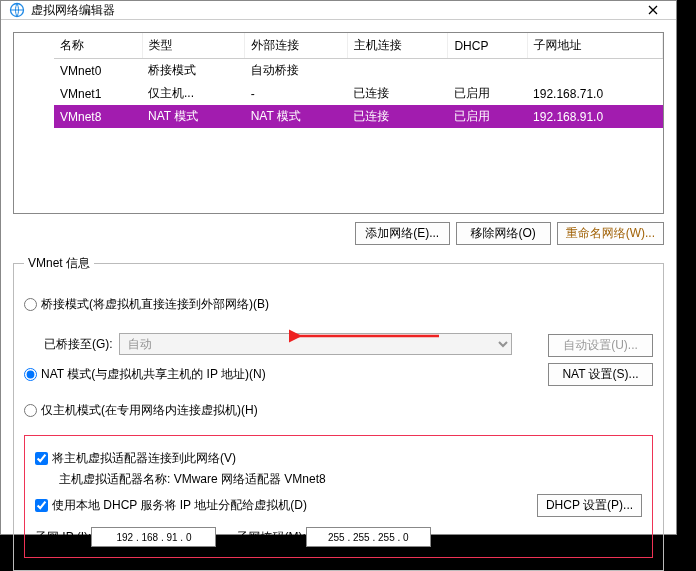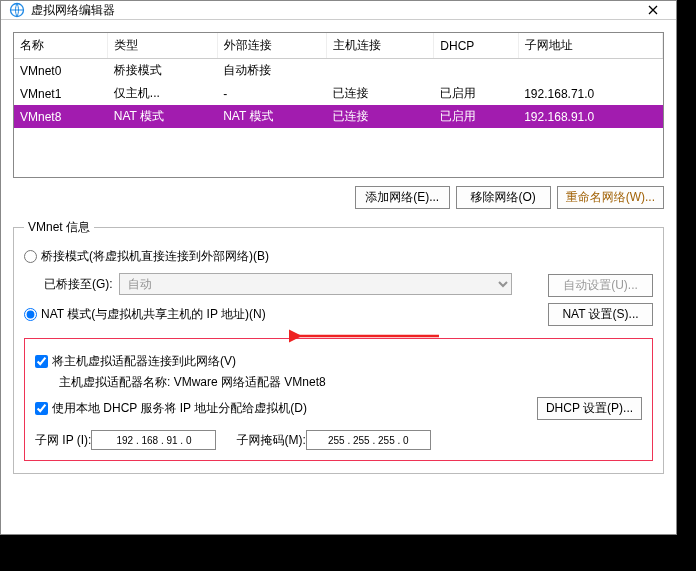--- a/index.html
+++ b/index.html
@@ -3,32 +3,32 @@
 <meta charset="utf-8">
 <style>
   * { box-sizing: border-box; margin: 0; padding: 0; }
   body { font-family: "Microsoft YaHei", "Segoe UI", sans-serif; font-size: 12px; background: #000; width: 696px; height: 571px; position: relative; }
   .window { position: absolute; left: 0; top: 0; width: 677px; height: 535px; background: #fff; border: 1px solid #888; box-shadow: 2px 2px 5px rgba(0,0,0,0.3); }
   .titlebar { height: 19px; display: flex; align-items: center; padding: 0 8px; border-bottom: 1px solid #ccc; }
   .title-icon { width: 16px; height: 16px; margin-right: 6px; display: flex; align-items: center; justify-content: center; }
   .title-text { flex: 1; font-size: 12px; }
   .close-btn { width: 30px; height: 28px; display: flex; align-items: center; justify-content: center; font-size: 14px; cursor: pointer; }
   .content { padding: 12px; }
-  .table-box { border: 1px solid #888; height: 146px; overflow: auto; background: #fff; }
+  .table-box { border: 1px solid #888; height: 182px; overflow: auto; background: #fff; padding-left: 40px; }
   table { width: 100%; border-collapse: collapse; font-size: 12px; }
   th { text-align: left; padding: 4px 6px; font-weight: normal; background: #fff; border-bottom: 1px solid #ccc; border-right: 1px solid #eee; }
   td { padding: 3px 6px; }
   tr.selected td { background: #a21caf; color: #fff; }
   .btn-row { display: flex; justify-content: flex-end; gap: 6px; margin-top: 8px; }
   .btn { min-width: 95px; height: 23px; border: 1px solid #888; background: #fdfdfd; font-size: 12px; cursor: pointer; padding: 0 8px; }
   .btn:disabled { color: #a16207; }
   .btn.primary { border: 1px solid #0078d7; background: #fff; }
   fieldset { border: 1px solid #bbb; padding: 8px 10px 12px; margin-top: 10px; }
   legend { padding: 0 4px; font-size: 12px; }
-  .radio-row { display: flex; align-items: center; margin: 4px 0; gap: 4px; }
+  .radio-row { display: flex; align-items: center; margin: 16px 0; gap: 4px; }
   .indent-row { display: flex; align-items: center; margin: 4px 0 6px 20px; gap: 6px; }
   select { flex: 1; height: 22px; border: 1px solid #888; font-size: 12px; padding: 0 4px; }
   select:disabled { background: #f0f0f0; color: #666; }
   .side-btn { width: 105px; height: 23px; border: 1px solid #888; background: #fdfdfd; font-size: 12px; margin-left: 8px; cursor: pointer; }
   .side-btn:disabled { color: #999; }
   .row-flex { display: flex; align-items: center; justify-content: space-between; margin: 2px 0; gap: 28px; }
   .row-left { display: flex; align-items: center; gap: 4px; }
   .checkbox-group { border: 1px solid #e35; padding: 10px; margin-top: 12px; }
   .check-row { display: flex; align-items: center; margin: 4px 0; gap: 4px; }
   .sub-text { margin-left: 24px; margin-bottom: 6px; }
@@ -127,20 +127,24 @@
       </div>
 
       <div class="row-flex">
         <div class="row-left">
           <input type="radio" name="mode" checked="" style="">
           <label>NAT 模式(与虚拟机共享主机的 IP 地址)(N)</label>
         </div>
         <button class="side-btn">NAT 设置(S)...</button>
       </div>
 
+      <div class="radio-row">
+        <input type="radio" name="mode" style="">
+        <label>仅主机模式(在专用网络内连接虚拟机)(H)</label>
+      </div>
 
       <div class="checkbox-group">
         <div class="check-row">
           <input type="checkbox" checked="" style="">
           <label>将主机虚拟适配器连接到此网络(V)</label>
         </div>
         <div class="sub-text">主机虚拟适配器名称: VMware 网络适配器 VMnet8</div>
         <div class="row-flex">
           <div class="row-left">
             <input type="checkbox" checked="" style="">

